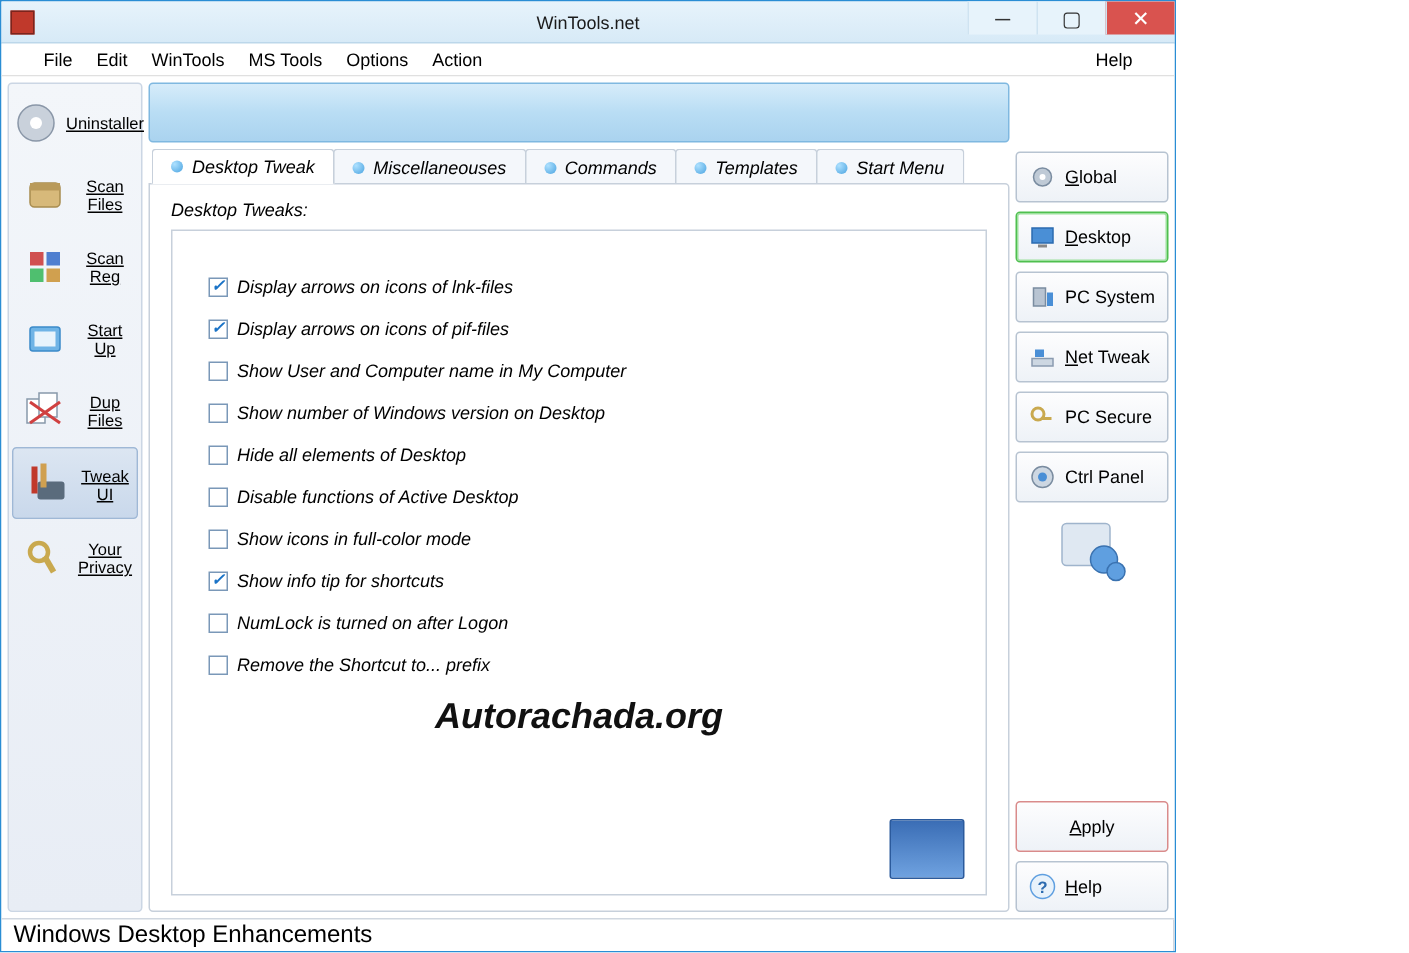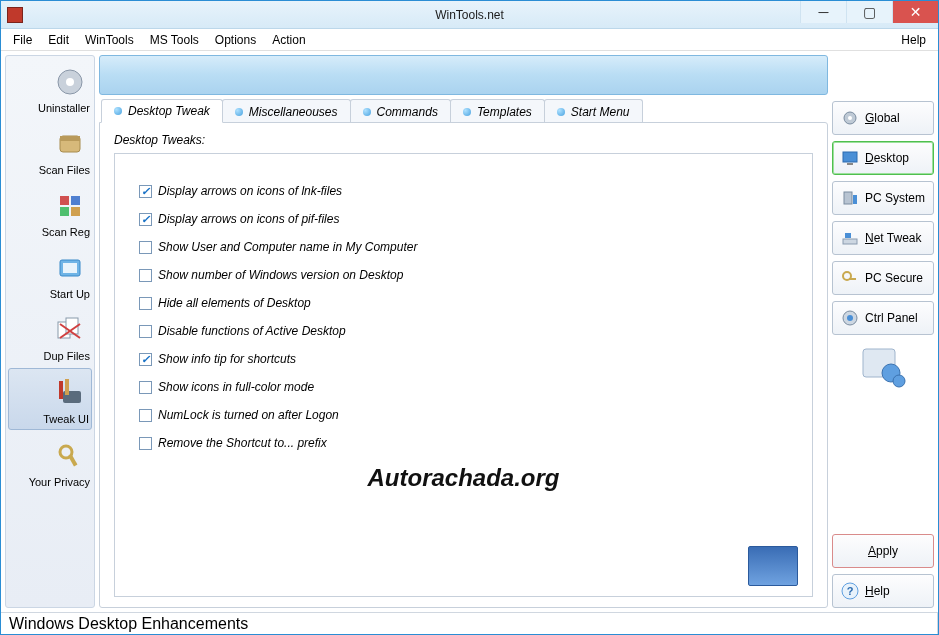--- a/index.html
+++ b/index.html
@@ -7,21 +7,21 @@
     margin: 0;
     font-family: "Segoe UI", Tahoma, sans-serif;
     font-size: 12px;
     background: #fff;
     color: #000;
     width: 939px;
     height: 635px;
     overflow: hidden;
   }
   .window {
-    width: 939px;
+    width: 784px;
     height: 635px;
     border: 1px solid #2a8dd4;
     display: flex;
     flex-direction: column;
     background: #fff;
   }
   .titlebar {
     height: 28px;
     background: linear-gradient(#e7f3fb, #d7eaf7);
     border-bottom: 1px solid #bcd7ea;
@@ -61,21 +61,21 @@
   .win-btn.close {
     background: #d9534f;
     color: #fff;
   }
   .menubar {
     height: 22px;
     background: #fff;
     display: flex;
     align-items: center;
     border-bottom: 1px solid #e0e0e0;
-    padding: 0 4px;
+    padding: 0 20px;
     font-size: 12px;
   }
   .menubar .menu-item {
     padding: 2px 8px;
     cursor: default;
   }
   .menubar .spacer { flex: 1; }
   .body {
     flex: 1;
     display: flex;
@@ -89,26 +89,27 @@
     border: 1px solid #cbd6e4;
     border-radius: 3px;
     display: flex;
     flex-direction: column;
     align-items: stretch;
     padding: 2px;
     gap: 2px;
   }
   .left-btn {
     display: flex;
-    flex-direction: column;
-    align-items: flex-end;
+    flex-direction: row;
+    align-items: center;
     justify-content: center;
     padding: 6px 2px 4px;
     border-radius: 3px;
     cursor: default;
+    text-decoration: underline;
   }
   .left-btn.active {
     background: linear-gradient(#dce6f2, #c9d8eb);
     border: 1px solid #9fb8d6;
   }
   .left-btn .icon {
     width: 40px; height: 36px;
     display: flex; align-items: center; justify-content: center;
   }
   .left-btn .lbl {
@@ -428,26 +429,26 @@
             </div>
             <div class="chk-row">
               <span class="chk"></span>
               <span>Hide all elements of Desktop</span>
             </div>
             <div class="chk-row">
               <span class="chk"></span>
               <span>Disable functions of Active Desktop</span>
             </div>
             <div class="chk-row">
+              <span class="chk"></span>
+              <span>Show icons in full-color mode</span>
+            </div>
+            <div class="chk-row">
               <span class="chk checked"></span>
               <span>Show info tip for shortcuts</span>
-            </div>
-            <div class="chk-row">
-              <span class="chk"></span>
-              <span>Show icons in full-color mode</span>
             </div>
             <div class="chk-row">
               <span class="chk"></span>
               <span>NumLock is turned on after Logon</span>
             </div>
             <div class="chk-row">
               <span class="chk"></span>
               <span>Remove the Shortcut to... prefix</span>
             </div>
 

